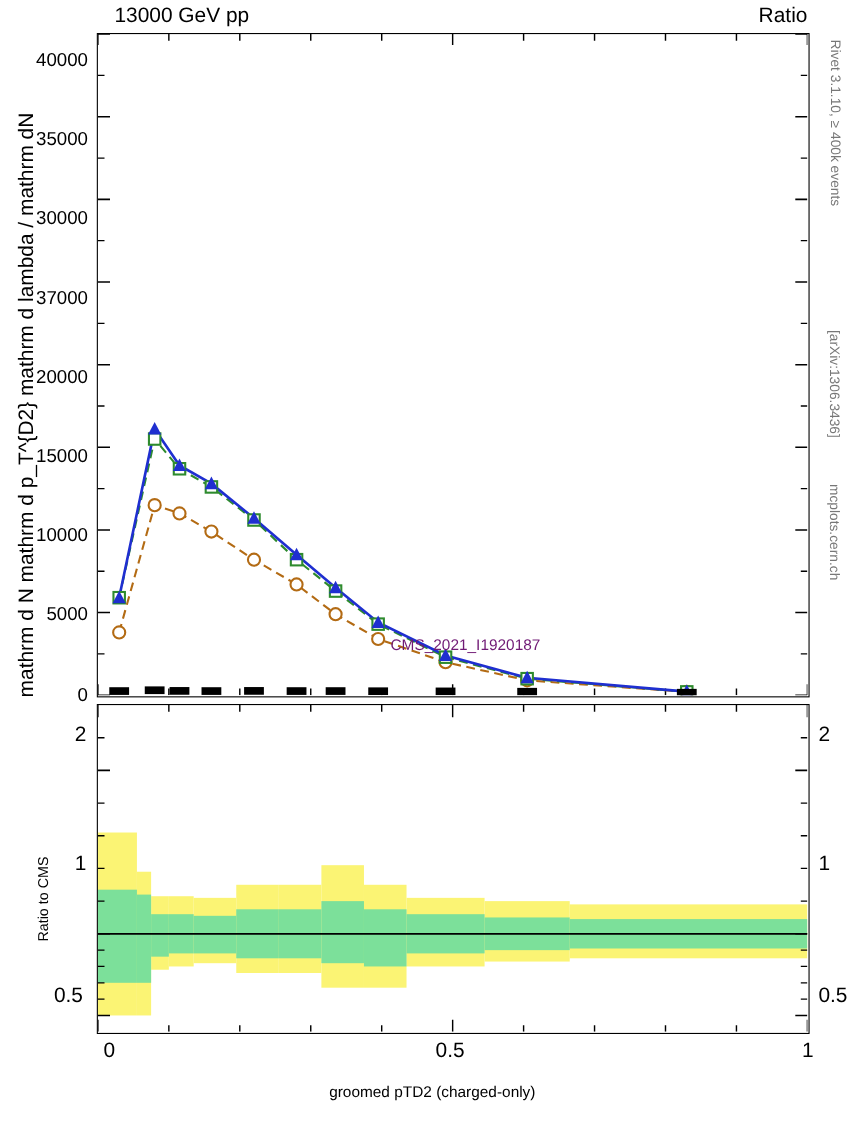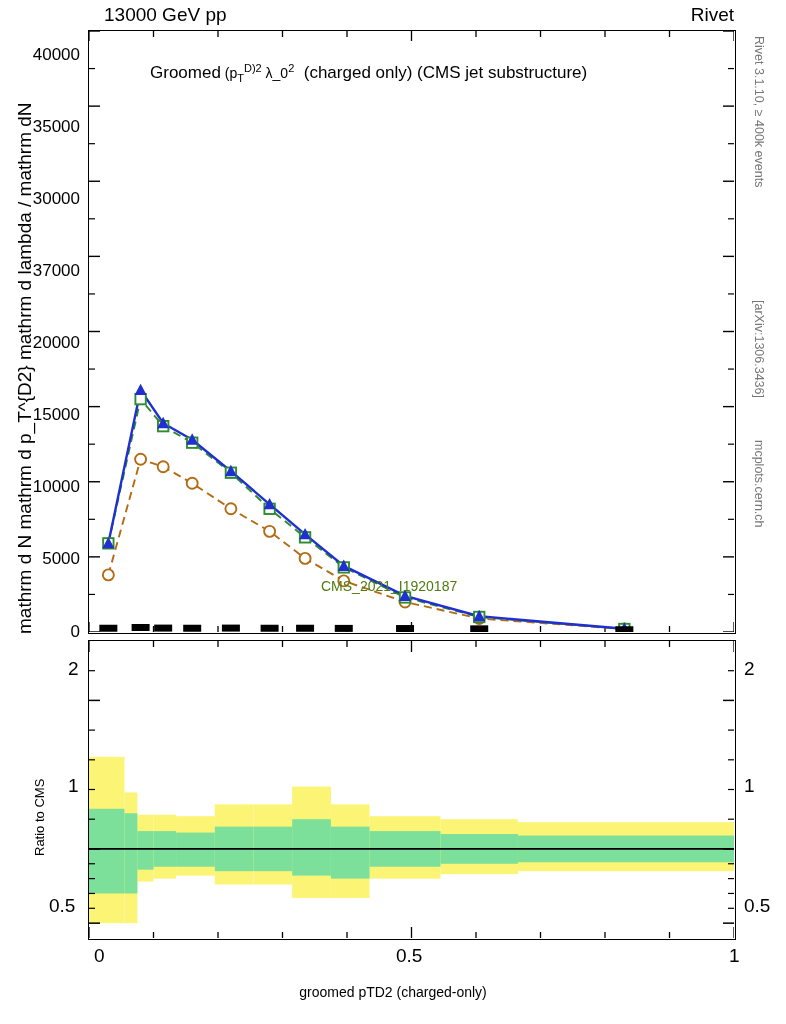--- a/index.html
+++ b/index.html
@@ -48,21 +48,21 @@
   .leg-row{height:31px;display:flex;align-items:center;}
   .leg-mark{width:62px;height:20px;position:relative;margin-right:6px;}
   .leg-txt{white-space:nowrap;}
 
   
   #plot-title{left:150px;top:62px;font-size:17px;white-space:nowrap;}
   .sup{font-size:11px;vertical-align:super;}
   .sub{font-size:11px;vertical-align:sub;}
 
   
-  #watermark{left:321px;top:578px;font-size:14px;color:#4d7c0f;white-space:nowrap;}
+  #watermark{left:355px;top:578px;font-size:14px;color:#701a75;white-space:nowrap;}
 
   
   .rtick{font-size:19px;}
   #ratio-ylabel{
     left:32px;top:726px;height:130px;
     writing-mode:vertical-rl;transform:rotate(180deg);
     font-size:13px;white-space:nowrap;
   }
 
   
@@ -71,21 +71,21 @@
 
   svg{display:block;}
   .nosel{user-select:none;}
 </style>
 </head>
 <body>
 
 <div id="root" class="nosel">
 
   <div class="abs hdr" id="hdr-left">13000 GeV pp</div>
-  <div class="abs hdr" id="hdr-right">Rivet</div>
+  <div class="abs hdr" id="hdr-right">Ratio</div>
 
   <div class="abs vlabel" id="rv1">Rivet 3.1.10, ≥ 400k events</div>
   <div class="abs vlabel" id="rv2">[arXiv:1306.3436]</div>
   <div class="abs vlabel" id="rv3">mcplots.cern.ch</div>
 
   <div class="abs" id="ylabel-main">mathrm d N mathrm d p_T^{D2} mathrm d lambda  /  mathrm dN</div>
 
   <div class="abs ytick ytick-main" style="top:622px">0</div>
   <div class="abs ytick ytick-main" style="top:549px">5000</div>
   <div class="abs ytick ytick-main" style="top:477px">10000</div>
@@ -197,23 +197,20 @@
         <rect x="132.9" y="593.5935" width="18" height="7" fill="#000"></rect>
         <rect x="171.60000000000002" y="593.74375" width="18" height="7" fill="#000"></rect>
         <rect x="207.07500000000002" y="593.74375" width="18" height="7" fill="#000"></rect>
         <rect x="245.775" y="593.894" width="18" height="7" fill="#000"></rect>
         <rect x="307.05" y="594.04425" width="18" height="7" fill="#000"></rect>
         <rect x="381.22499999999997" y="594.34475" width="18" height="7" fill="#000"></rect>
         <rect x="526.35" y="595.24625" width="18" height="7" fill="#000"></rect>
       </svg>
   </div>
 
-  <div class="abs" id="plot-title">
-    <span>Groomed</span><span style="font-size:14px">&nbsp;(p<span class="sub">T</span><span class="sup">D)2</span>&nbsp;<span>λ_0</span><span class="sup">2</span></span>&nbsp;&nbsp;<span>(charged only) (CMS jet substructure)</span>
-  </div>
 
   <div class="abs" id="legend">
   </div>
 
   <div class="abs" id="watermark">CMS_2021_I1920187</div>
 
   <div class="abs" id="ratio-frame">
     <svg id="ratio-svg" width="645" height="297" viewBox="0 0 645 297">
         <rect x="0" y="115.82999999999998" width="35.475" height="166.32" fill="#fbf474"></rect>
         <rect x="35.475" y="151.47000000000003" width="12.899999999999999" height="130.67999999999995" fill="#fbf474"></rect>

